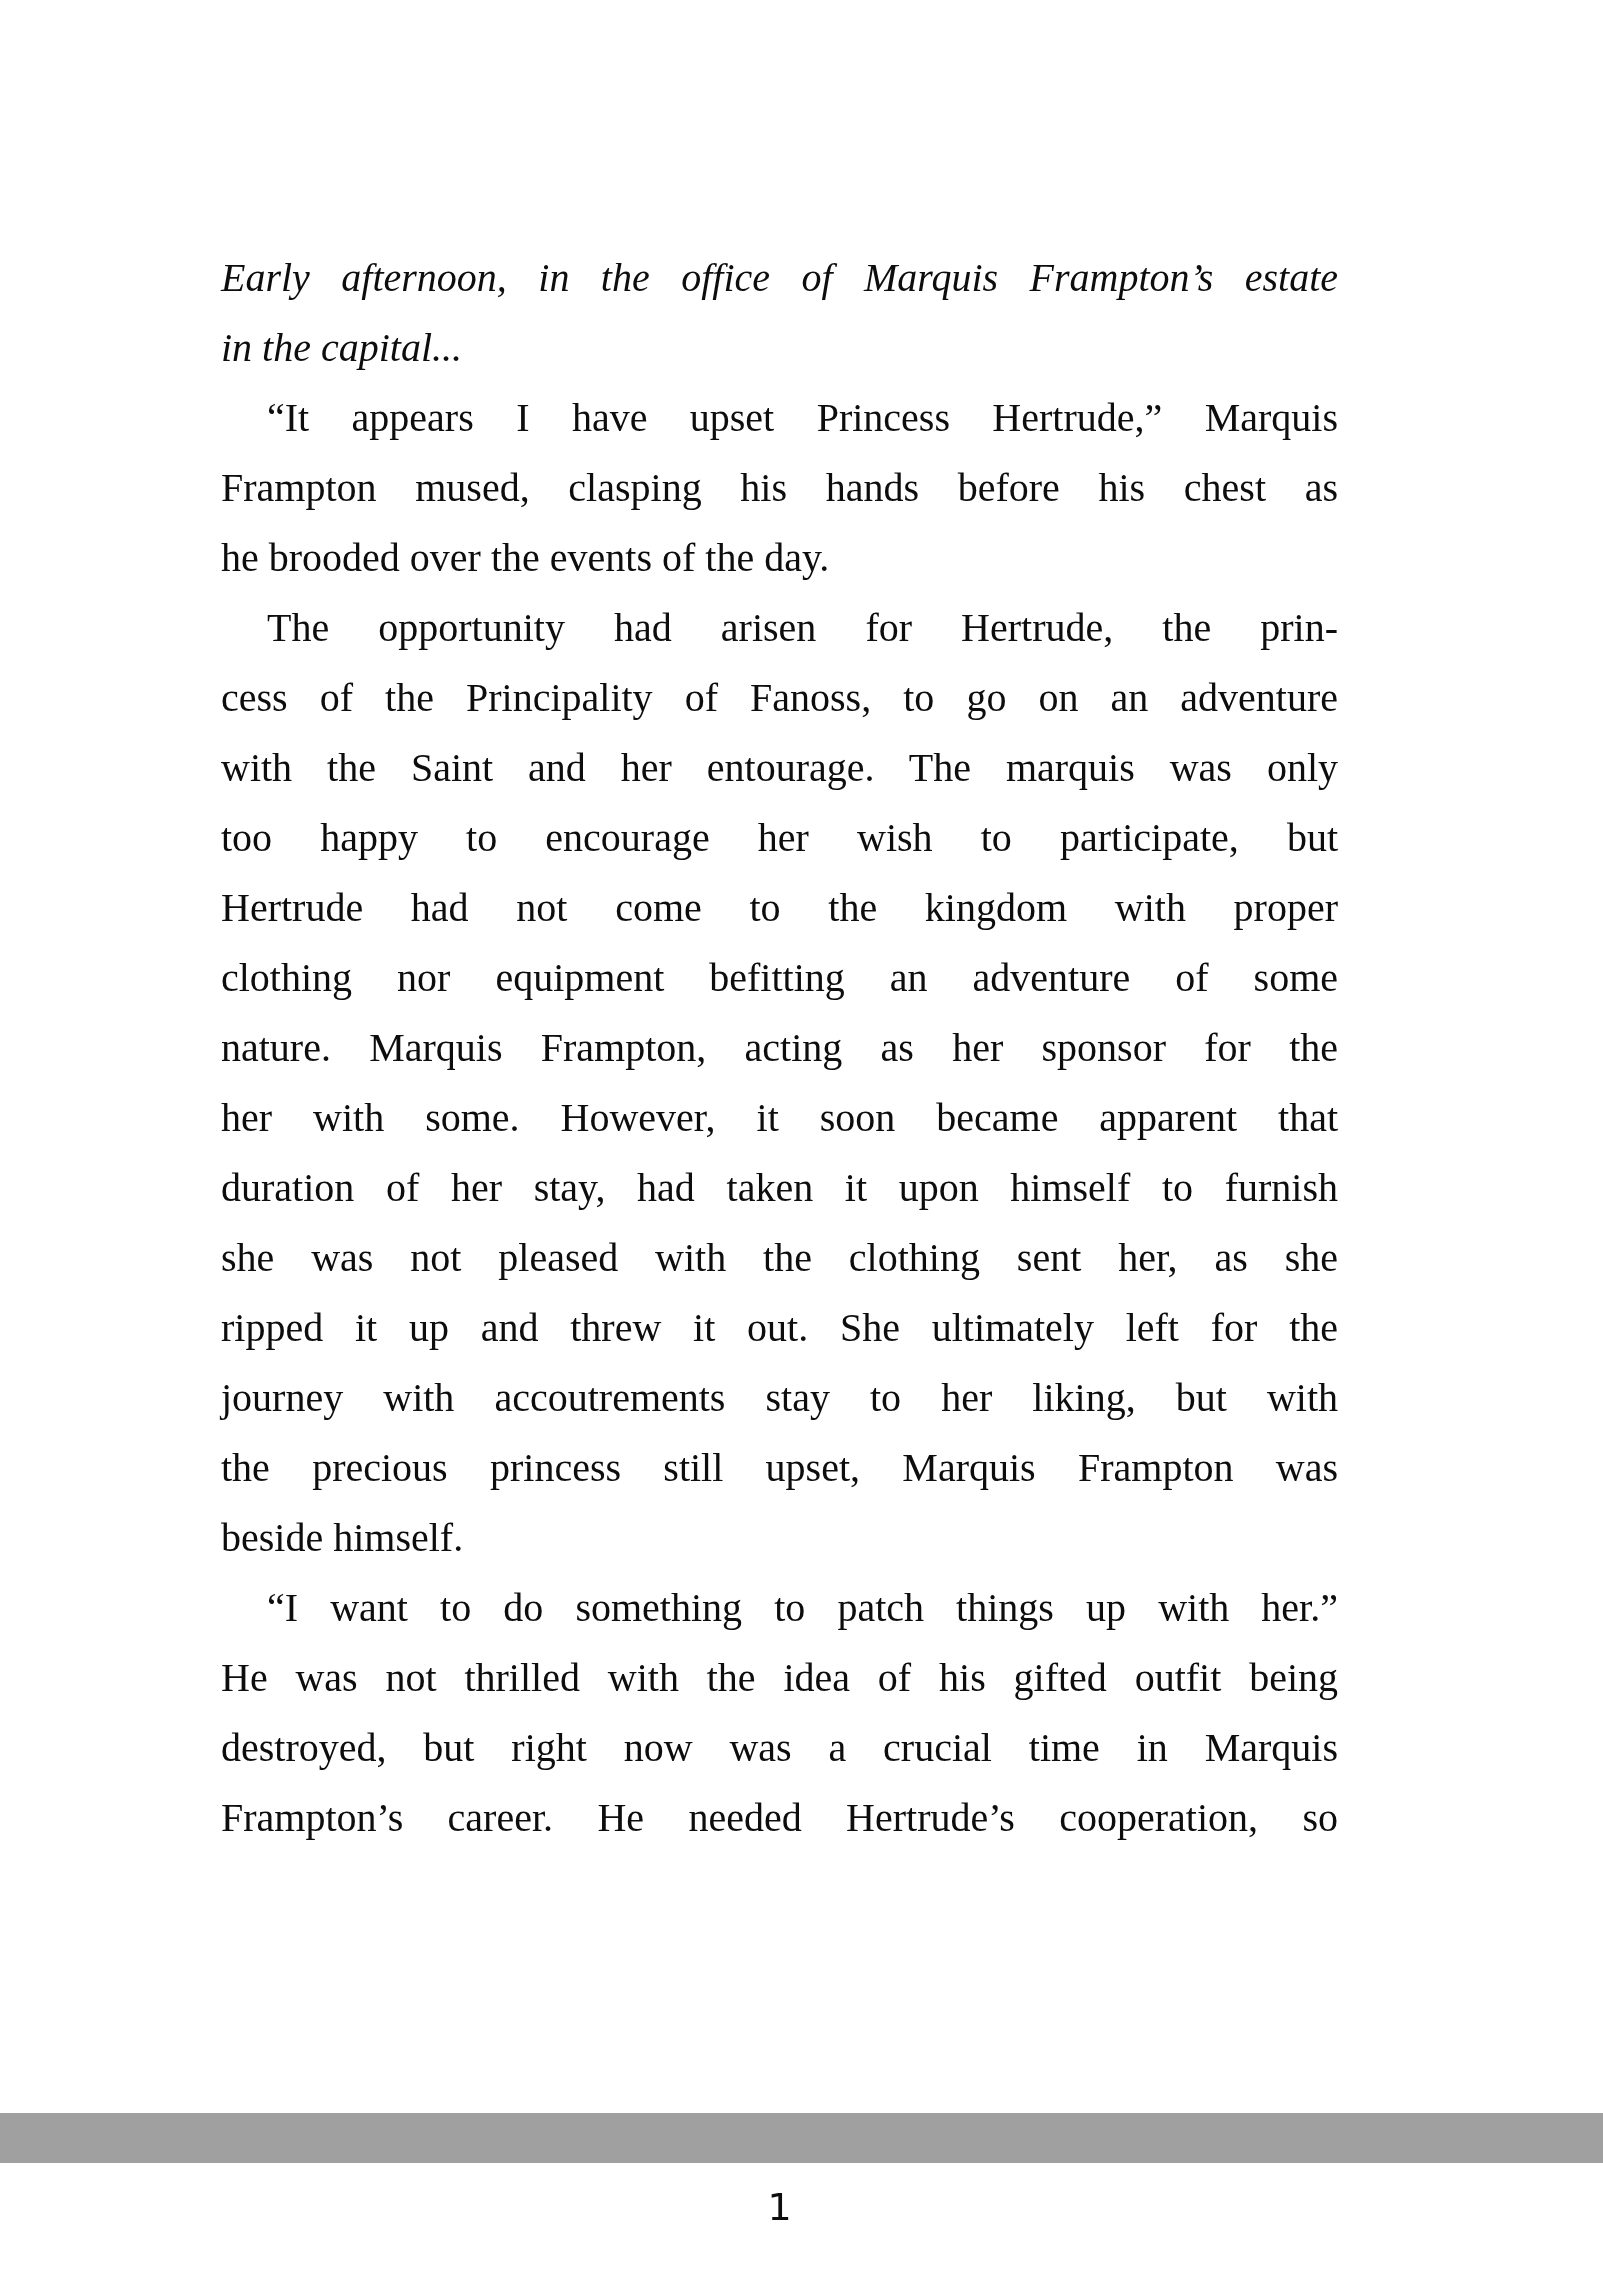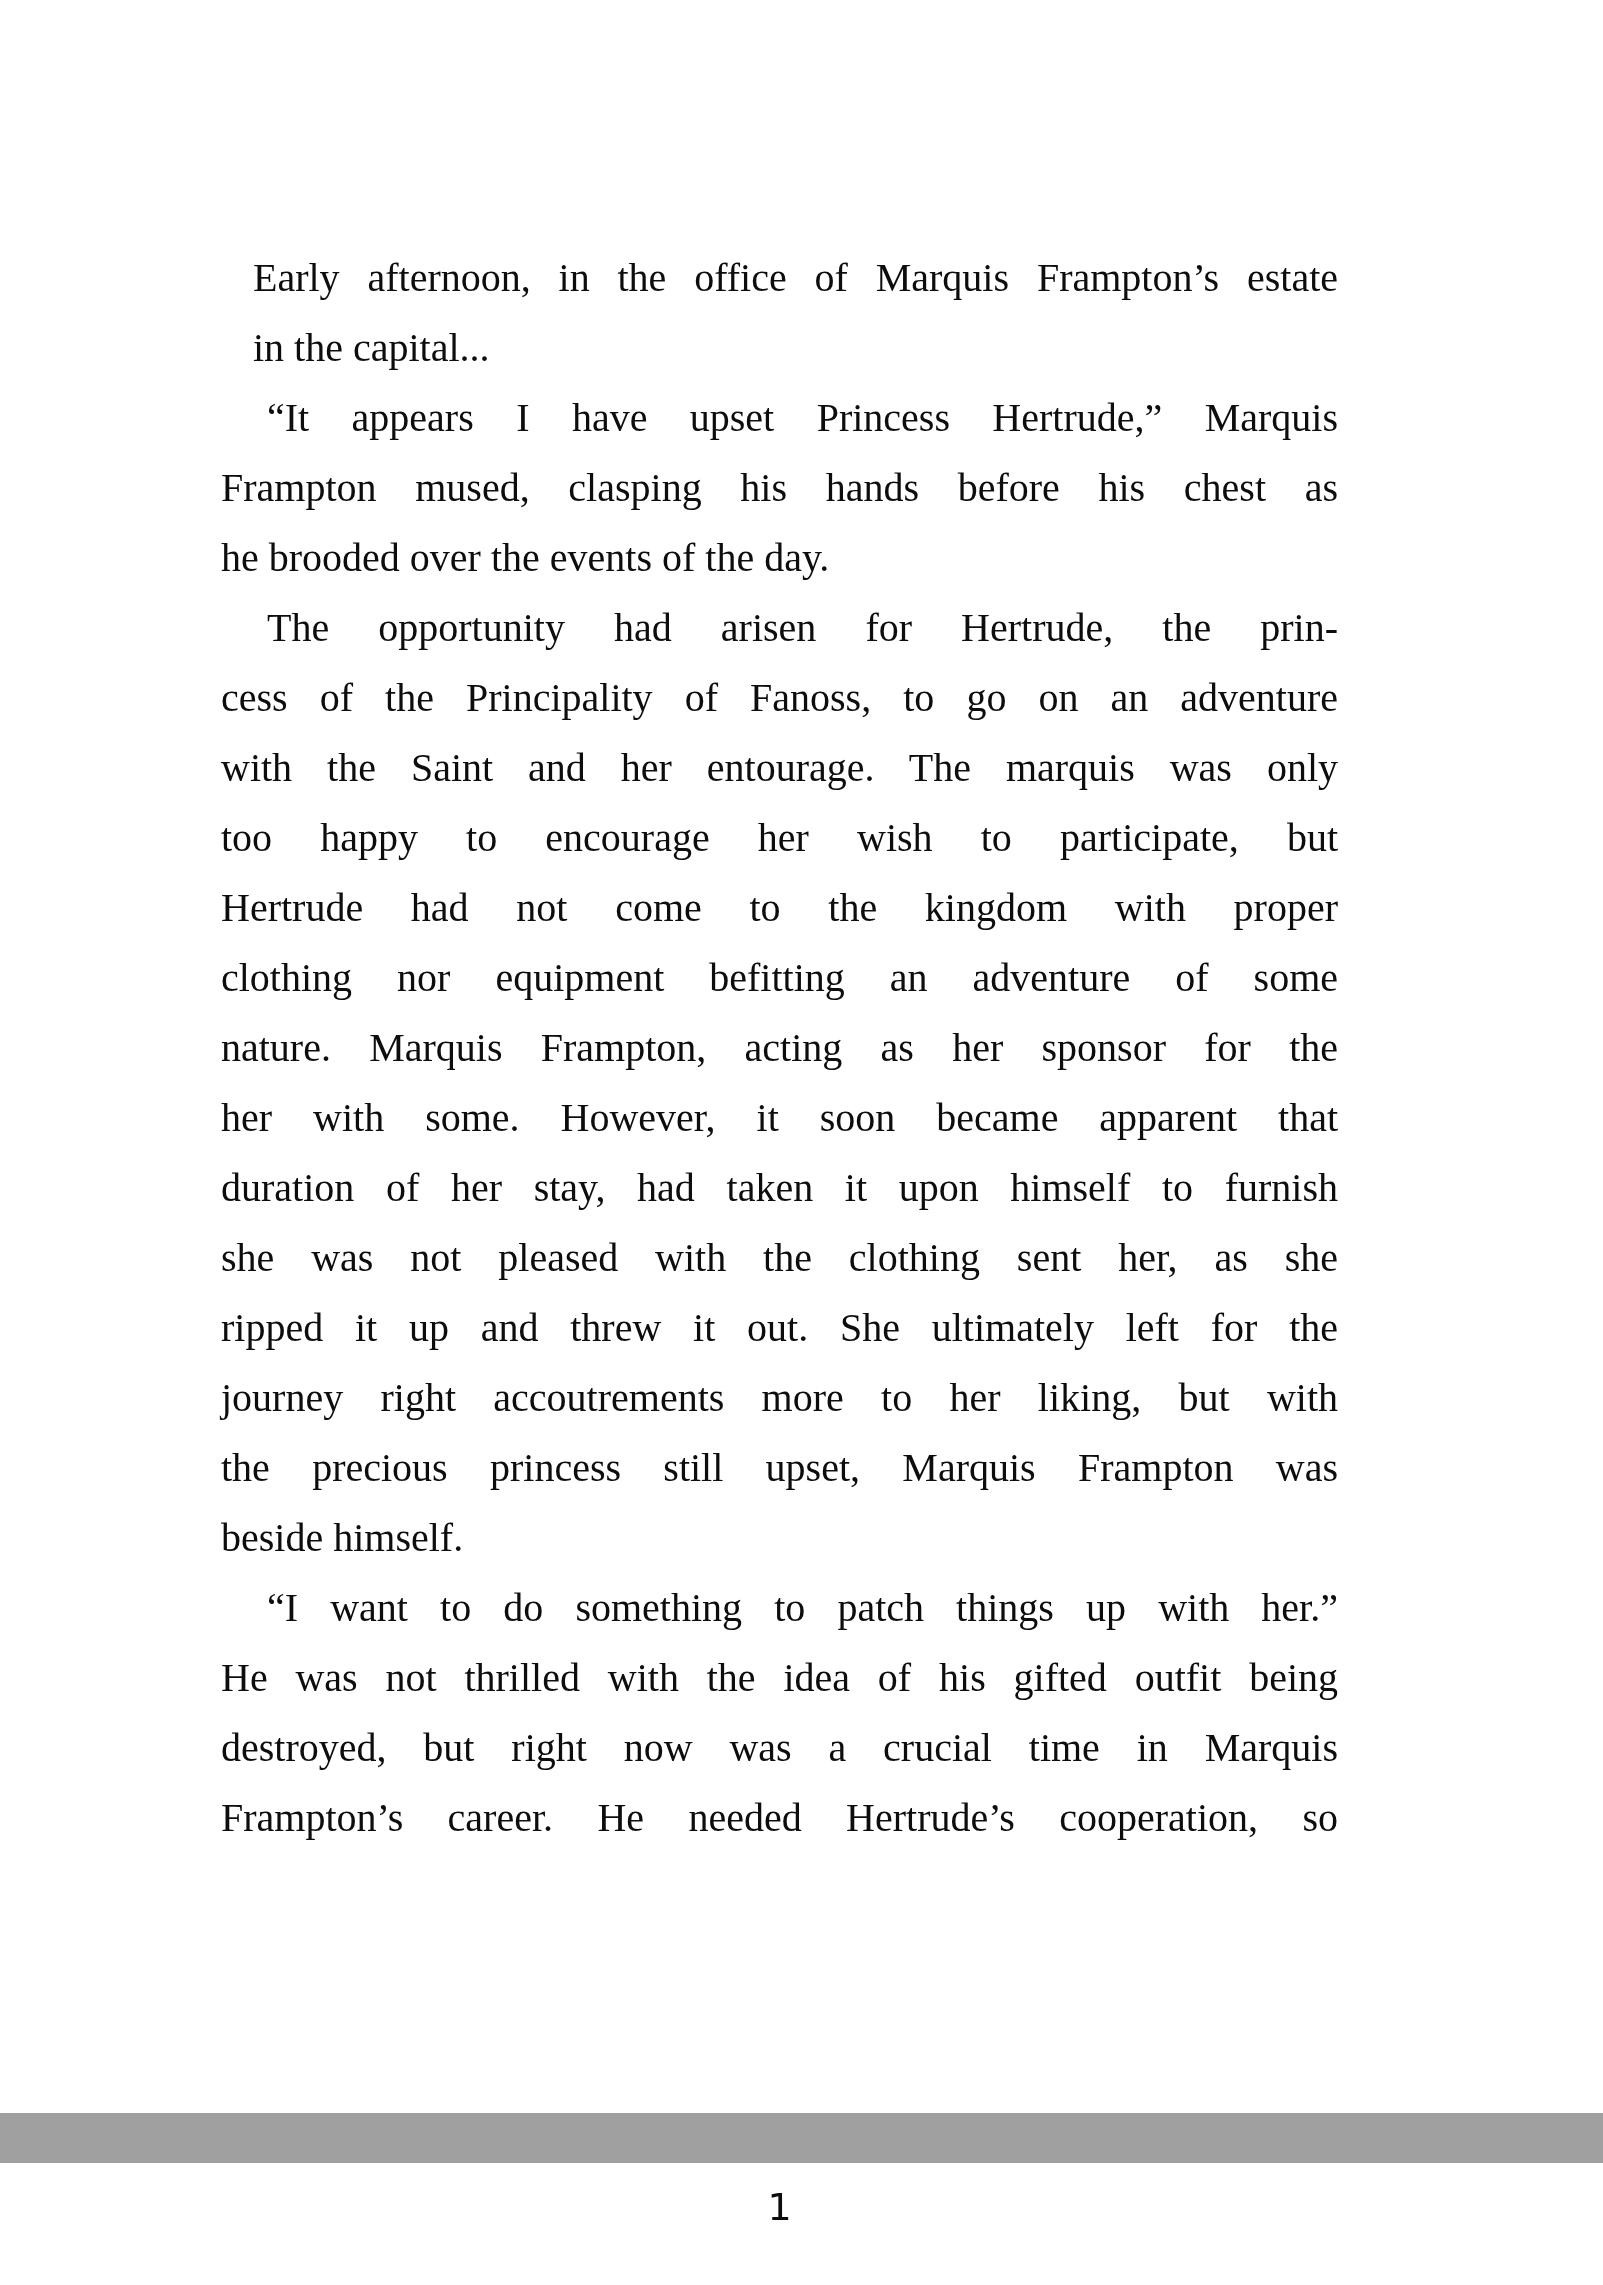--- a/index.html
+++ b/index.html
@@ -29,21 +29,21 @@
   .line {
     font-family: "Liberation Serif", serif;
     font-size: 40px;
     line-height: 70px;
     color: #0d0d0d;
     text-align: justify;
     text-align-last: justify;
     white-space: normal;
   }
   .para.intro .line {
-    margin-left: 32px;
+    font-style: italic;
   }
   .line.indent {
     padding-left: 46px;
   }
   .line.last {
     text-align-last: left;
   }
   .footer-bar {
     position: absolute;
     left: 0;
@@ -83,21 +83,21 @@
         <div class="line">cess of the Principality of Fanoss, to go on an adventure</div>
         <div class="line">with the Saint and her entourage. The marquis was only</div>
         <div class="line">too happy to encourage her wish to participate, but</div>
         <div class="line">Hertrude had not come to the kingdom with proper</div>
         <div class="line">clothing nor equipment befitting an adventure of some</div>
         <div class="line">nature. Marquis Frampton, acting as her sponsor for the</div>
         <div class="line">her with some. However, it soon became apparent that</div>
         <div class="line">duration of her stay, had taken it upon himself to furnish</div>
         <div class="line">she was not pleased with the clothing sent her, as she</div>
         <div class="line">ripped it up and threw it out. She ultimately left for the</div>
-        <div class="line">journey right accoutrements more to her liking, but with</div>
+        <div class="line">journey with accoutrements stay to her liking, but with</div>
         <div class="line">the precious princess still upset, Marquis Frampton was</div>
         <div class="line last">beside himself.</div>
       </div>
       <div class="para">
         <div class="line indent">“I want to do something to patch things up with her.”</div>
         <div class="line">He was not thrilled with the idea of his gifted outfit being</div>
         <div class="line">destroyed, but right now was a crucial time in Marquis</div>
         <div class="line">Frampton’s career. He needed Hertrude’s cooperation, so</div>
       </div>
     </div>

